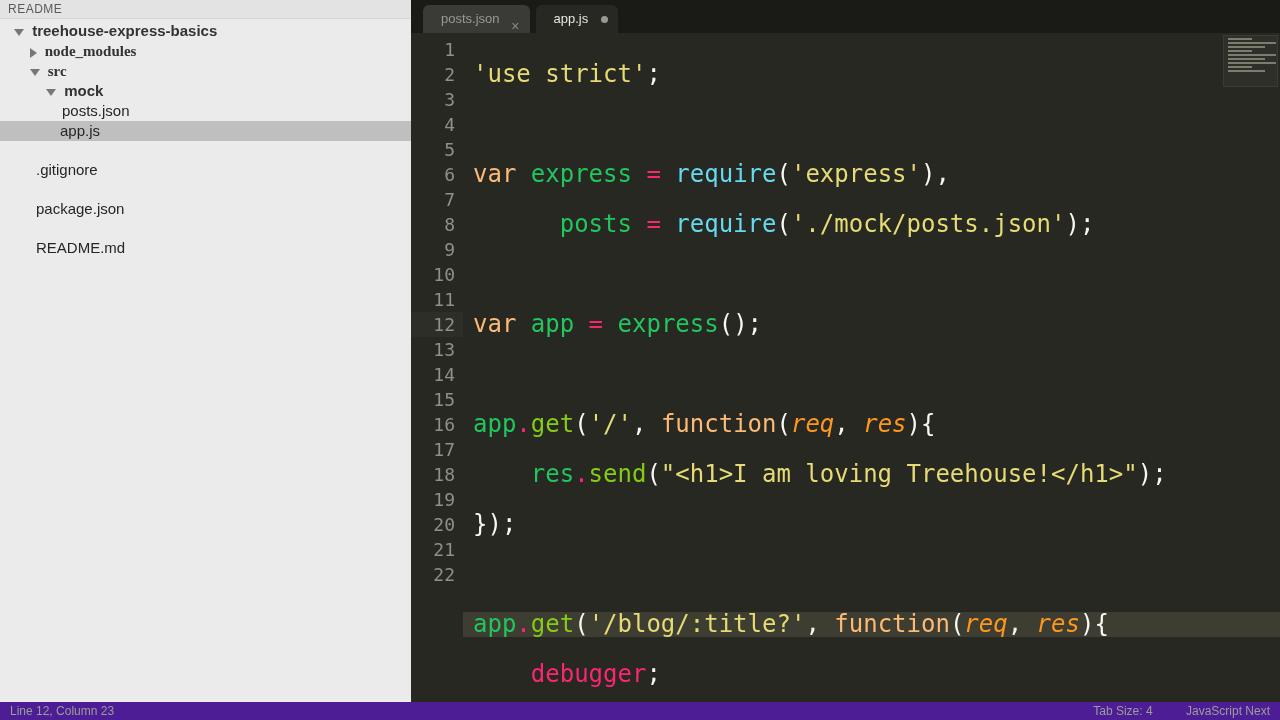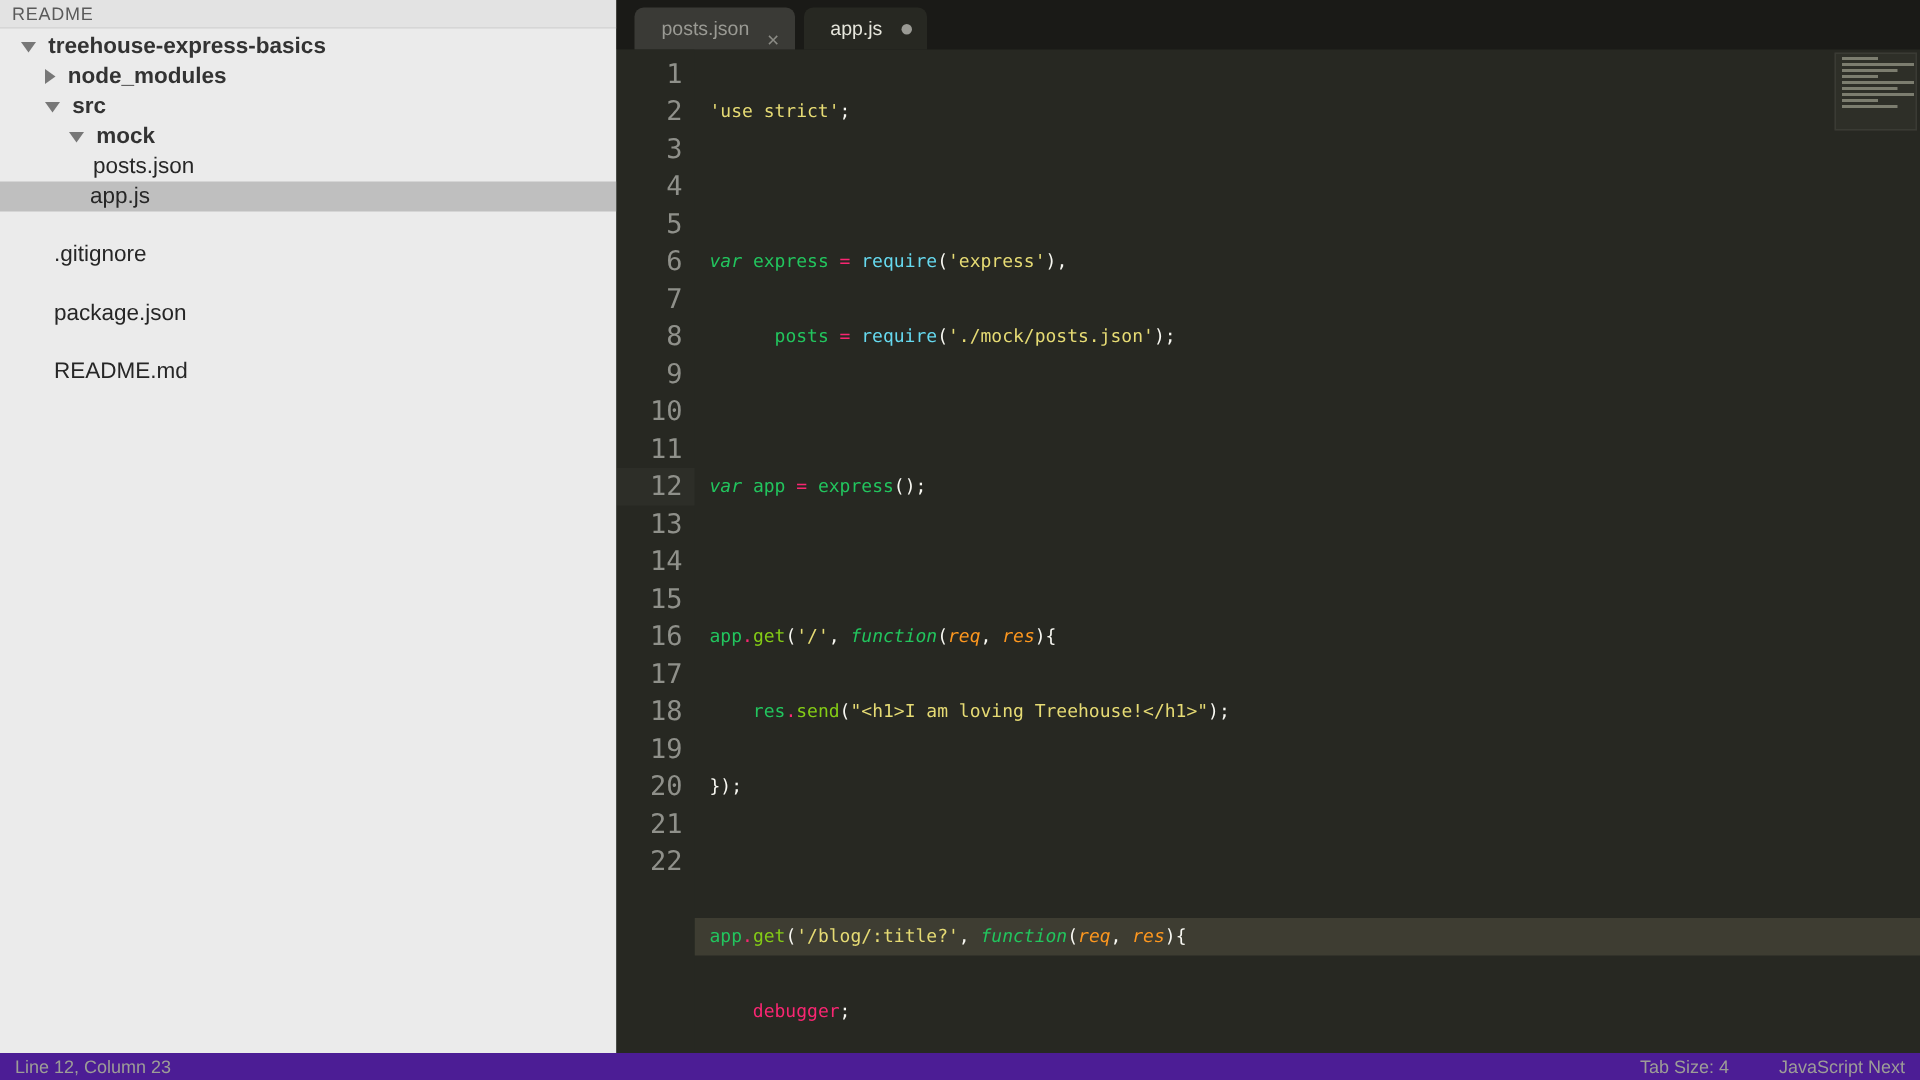--- a/index.html
+++ b/index.html
@@ -52,21 +52,21 @@
     border-top: 7px solid #777;
   }
   .arrow.right {
     border-top: 5px solid transparent;
     border-bottom: 5px solid transparent;
     border-left: 7px solid #777;
   }
   .folder-name { font-weight: bold; color:#333; }
   .file-name { color:#262626; }
   .ind1 { padding-left: 14px; }
-  .ind2 { padding-left: 30px; }
+  .ind2 { padding-left: 30px; font-family: Liberation Serif, serif; }
   .ind3 { padding-left: 46px; }
   .ind4 { padding-left: 62px; }
   .ind2fF { padding-left: 36px; margin-top: 19px; } 
 
   .editor-area {
     position: absolute;
     left: 411px; right: 0; top: 0; bottom: 18px;
     background: #272822;
     display: flex;
     flex-direction: column;
@@ -115,29 +115,29 @@
     color: #8F908A;
     background:#272822;
     font-size: 18px;
     line-height: 25px;
   }
   .gutter .ln { padding-right: 8px; height:25px; }
   .gutter .ln.hl { background: rgba(255,255,255,0.03); }
   .code {
     flex:1;
     padding-top: 4px;
-    font-size: 12px;
+    font-size: 24px;
     line-height: 25px;
     white-space: pre;
     overflow: hidden;
     color: #f8f8f2;
   }
   .code .line { height:25px; padding-left: 10px;}
   .code .line.hl { background: #3e3d32; }
-  .kw { color:#22c55e; font-style: italic; }                           
+  .kw { color:#fdba74; }                           
   .str { color:#E6DB74; }                           
   .fn { color:#84cc16; }                            
   .op { color:#F92672; }                            
   .call { color:#66D9EF; }                           
   .param { color:#FD971F; font-style:italic; }
   .ident { color:#22c55e; }
   .debug{ color:#F92672; }
   .minimap {
     position:absolute;
     right:2px; top:2px;

